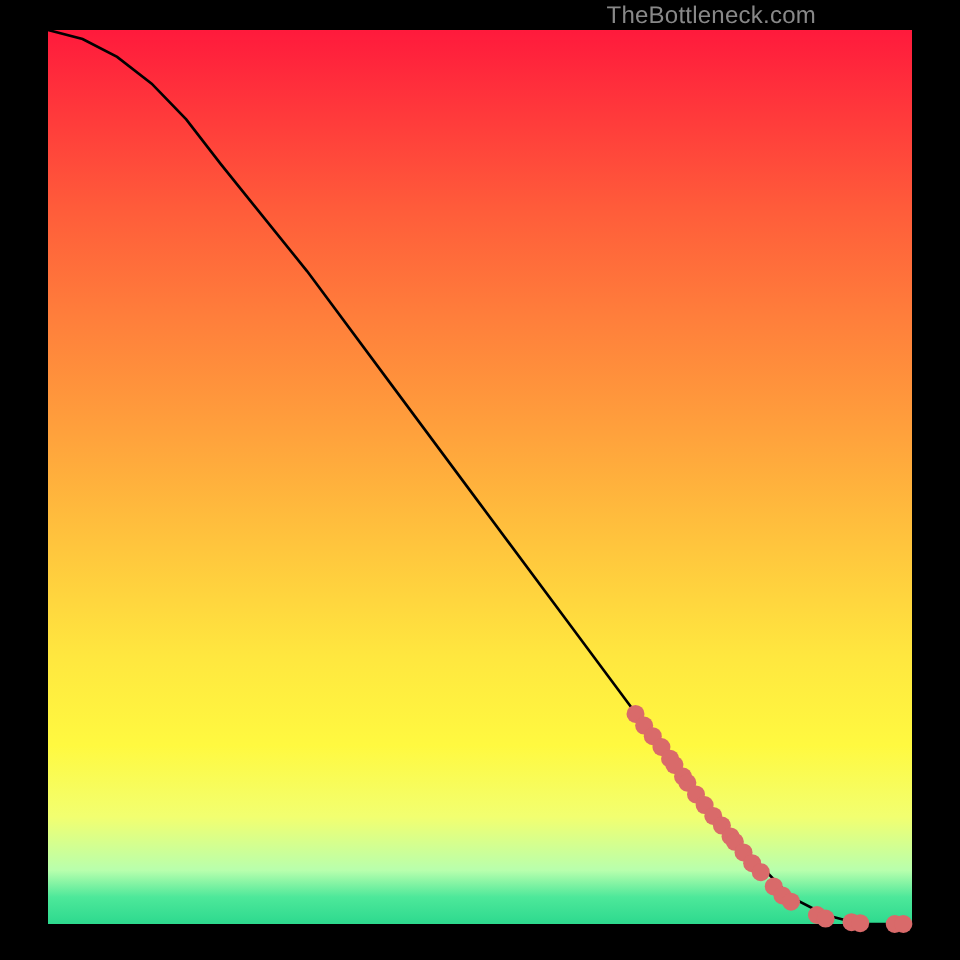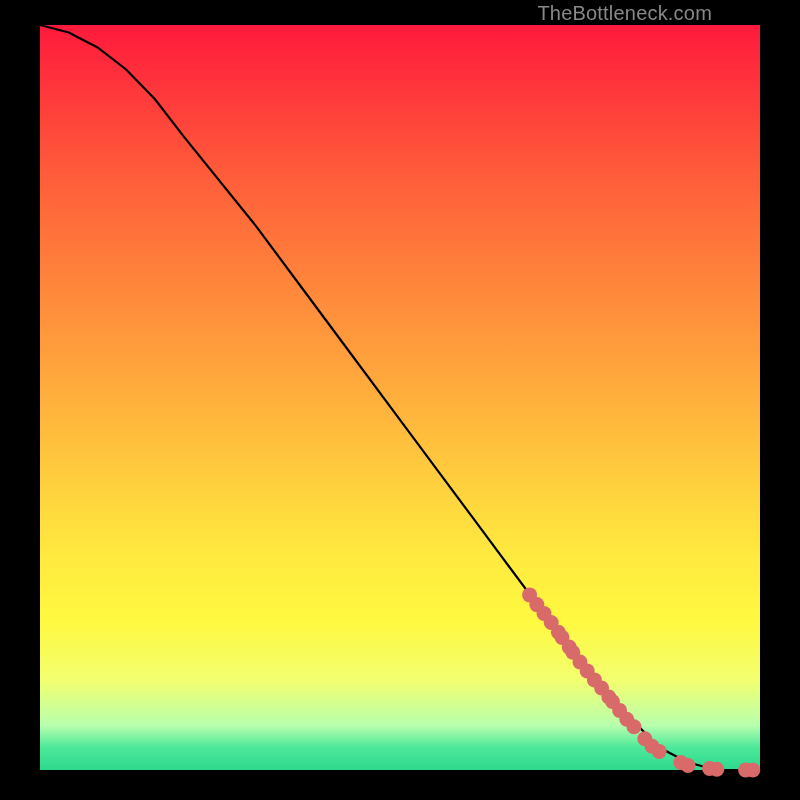--- a/index.html
+++ b/index.html
@@ -9,21 +9,20 @@
     height: 800px;
     background: #000;
     font-family: Arial, Helvetica, sans-serif;
     overflow: hidden;
   }
   .frame {
     position: relative;
     width: 720px;
     height: 800px;
     background: #000;
-    padding-left: 32px;
   }
   .plot-area {
     position: absolute;
     left: 40px;
     top: 25px;
     width: 720px;
     height: 745px;
     
     background: linear-gradient(
       to bottom,

